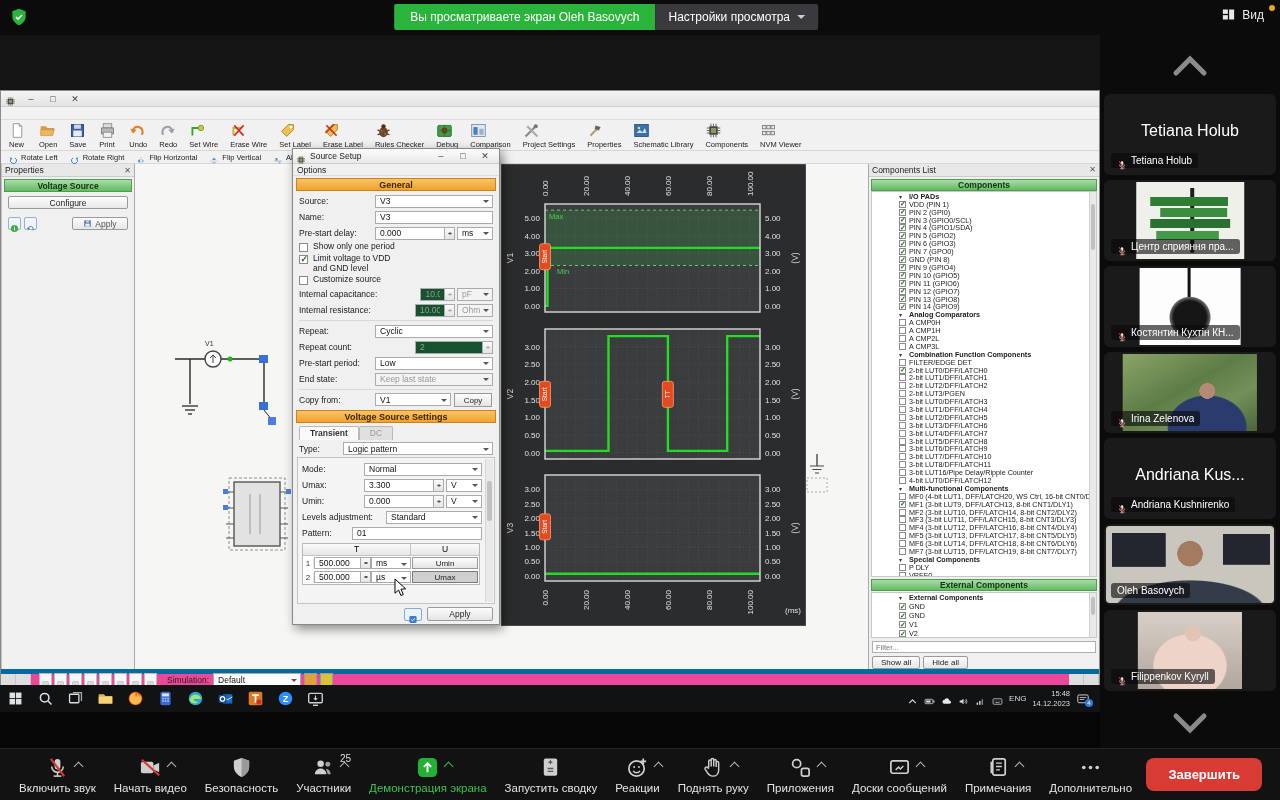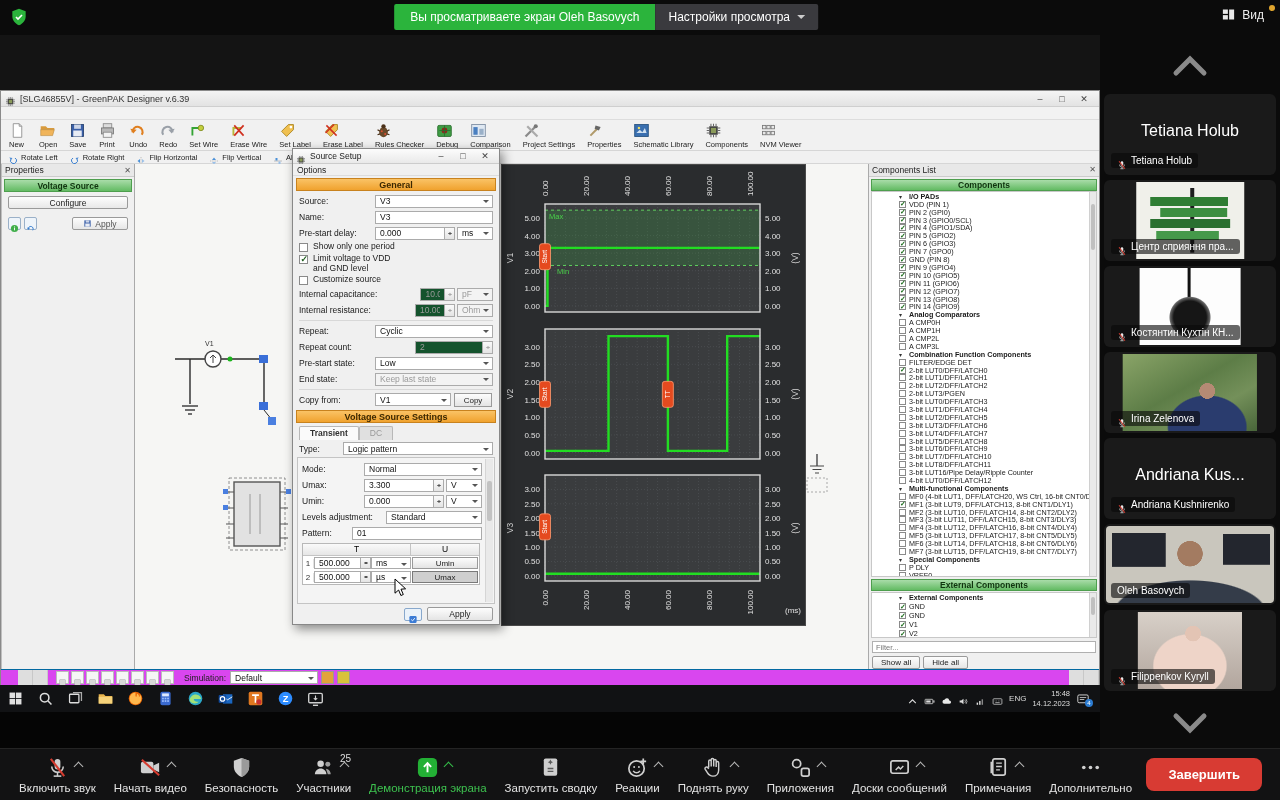--- a/index.html
+++ b/index.html
@@ -69,21 +69,21 @@
   .tl.grp{font-weight:bold;}
   .vsb{position:absolute;right:0;top:0;bottom:0;width:7px;background:#e9e9e9;border-left:1px solid #d0d0d0;}
   .vsb .thumb{position:absolute;left:1px;right:1px;top:12px;height:46px;background:#c0c0c0;border-radius:2px;}
   .exttree{height:47px;background:#fff;border:1px solid #c8c8c8;margin:1px 2px 0;overflow:hidden;position:relative;}
   .exttree .trow{height:9px;}
   .flt{margin:3px 3px 0;height:12px;border:1px solid #b0b0b0;font-size:7.5px;color:#555;padding:0 3px;background:#fff;width:calc(100% - 6px);}
   .cp-btns{display:flex;gap:3px;margin:3px 3px 0;}
   .cp-btns button{height:13px;padding:0 8px;font-size:8px;border:1px solid #9a9a9a;background:linear-gradient(#fdfdfd,#e6e6e6);border-radius:2px;color:#222;}
 
   
-  .statusbar{position:absolute;left:0;top:578px;width:1098px;height:16px;background:#d946ef;border-top:1px solid #0369a1;display:flex;align-items:center;padding-left:17px;}
+  .statusbar{position:absolute;left:0;top:578px;width:1098px;height:16px;background:#ec4899;border-top:5px solid #0369a1;display:flex;align-items:center;}
   .sb-tabs{display:flex;height:100%;}
   .sb-tab{font-size:8px;color:#333;padding:0 7px;display:flex;align-items:center;border-right:1px solid #c8c8c8;background:#dedede;}
   .sb-icons{display:flex;gap:2px;margin-left:8px;}
   .sb-ic{width:13px;height:13px;border:1px solid #bbb;background:#f6f6f6;padding:1px;}
   .sb-sim{font-size:8.5px;color:#222;margin-left:10px;}
   .sb-sel{width:88px;height:12px;margin-left:4px;}
   .sb-color{width:13px;height:13px;border:1px solid #999;margin-left:3px;}
   .sb-right{margin-left:auto;display:flex;height:100%;}
 
   
@@ -211,21 +211,20 @@
 
   <div class="desktop"></div>
 
   <div class="gpwin">
     <div class="gp-title">
       <span class="ticon"><svg viewBox="0 0 20 20" width="100%" height="100%">
             <rect x="5" y="5" width="10" height="10" fill="#444"></rect>
             <path d="M7 2v3M10 2v3M13 2v3M7 15v3M10 15v3M13 15v3M2 7h3M2 10h3M2 13h3M15 7h3M15 10h3M15 13h3" stroke="#666" stroke-width="1.2"></path>
             <rect x="7" y="7" width="6" height="6" fill="#8a9a5a"></rect>
           </svg></span>
-      <span class="ttext">[SLG46855V] - GreenPAK Designer v.6.39</span>
       <div class="wctl">
         <span>–</span>
         <span>□</span>
         <span class="cls">✕</span>
       </div>
     </div>
     <div class="gp-menu">
 
     <span></span>
         <span></span>
@@ -1099,21 +1098,21 @@
     <div class="frow">
         <span class="lbl">Repeat count:</span>
       <div class="ctl dis">
           <div class="spin">
             <input class="inp" disabled="" value="2" style="">
             <span class="updn"></span>
           </div>
         </div>
       </div>
     <div class="frow">
-        <span class="lbl">Pre-start state:</span>
+        <span class="lbl">Pre-start period:</span>
       <div class="ctl">
           <div class="sel">
             <span>Low</span>
           </div>
         </div>
       </div>
     <div class="frow">
         <span class="lbl">End state:</span>
       <div class="ctl">
           <div class="sel dis">

